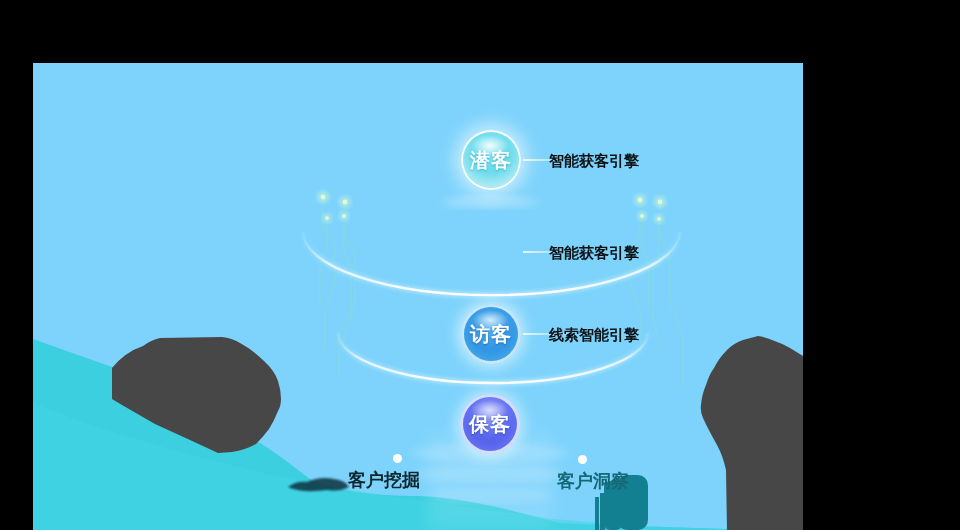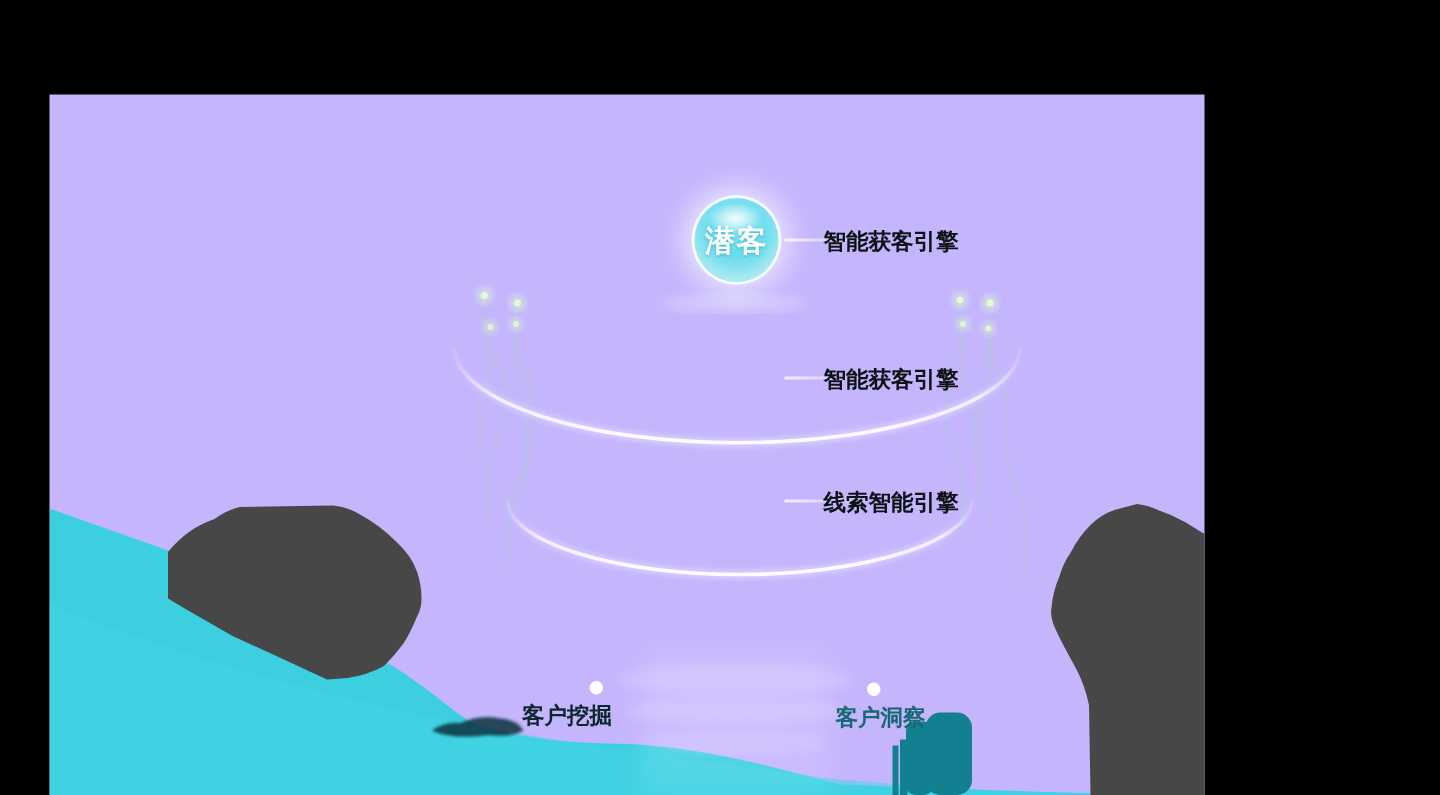--- a/index.html
+++ b/index.html
@@ -1,32 +1,32 @@
 <!DOCTYPE html>
 <html><head>
 <meta charset="utf-8">
 <style>
   html,body{margin:0;padding:0;}
   body{width:960px;height:530px;background:#000;font-family:"Liberation Sans",sans-serif;}
   #stage{position:relative;width:960px;height:530px;background:#000;overflow:hidden;}
-  #canvas{position:absolute;left:33px;top:63px;width:770px;height:467px;background:#c4b5fd;overflow:hidden;}
+  #canvas{position:absolute;left:33px;top:63px;width:770px;height:467px;background:#7dd3fc;overflow:hidden;}
   .bgsvg{position:absolute;left:0;top:0;}
   .badge{position:absolute;width:60px;height:60px;border-radius:50%;display:flex;align-items:center;justify-content:center;box-sizing:border-box;}
   .badge::before{content:"";position:absolute;left:15%;top:5%;width:68%;height:38%;border-radius:50%;background:radial-gradient(ellipse at center, rgba(255,255,255,.9) 0%, rgba(255,255,255,0) 70%);}
   .badge span{position:relative;font-size:20px;font-weight:bold;color:#fff;text-shadow:0 1px 2px rgba(0,40,120,.4);letter-spacing:1px;}
   .badge.cyan{background:radial-gradient(circle at 50% 30%, #8ce6f3 0%, #62daec 45%, #44cce3 100%);border:2px solid rgba(255,255,255,.95);box-shadow:0 0 18px 6px rgba(255,255,255,.6), inset 0 -8px 14px rgba(255,255,255,.6);}
   .badge.cyan span{text-shadow:0 1px 2px rgba(0,130,160,.45);}
   .badge.blue{background:radial-gradient(circle at 50% 35%, #57b5f0 0%, #2e93e4 55%, #0f7ad6 100%);border:3px solid rgba(225,246,255,.85);box-shadow:0 0 14px 4px rgba(255,255,255,.55), inset 0 -5px 10px rgba(130,220,255,.4);}
   .badge.blue::before{background:radial-gradient(ellipse at center, rgba(255,255,255,.75) 0%, rgba(255,255,255,0) 70%);}
   .badge.indigo{background:radial-gradient(circle at 50% 30%, #97a3f7 0%, #5f6cf0 45%, #3138de 100%);border:3px solid rgba(220,228,255,.95);box-shadow:0 0 14px 4px rgba(255,255,255,.5), inset 0 -5px 10px rgba(150,170,255,.45);}
   .badge.indigo::before{background:radial-gradient(ellipse at center, rgba(255,255,255,.65) 0%, rgba(255,255,255,0) 70%);}
   .connector{position:absolute;height:2px;width:54px;left:490px;background:linear-gradient(90deg, rgba(255,255,255,.8), rgba(255,255,255,.05));}
   .engine{position:absolute;left:516px;font-size:15px;font-weight:bold;color:#0d1216;letter-spacing:0;white-space:nowrap;}
   .dot{position:absolute;width:9px;height:9px;border-radius:50%;background:#fff;}
-  .foot-label{position:absolute;font-size:15px;font-weight:bold;white-space:nowrap;}
+  .foot-label{position:absolute;font-size:18px;font-weight:bold;white-space:nowrap;}
 </style>
 </head>
 <body>
 
 <div id="stage">
   <div id="canvas">
     <svg class="bgsvg" width="770" height="467" viewBox="0 0 770 467">
       <defs>
         <linearGradient id="arcFade" x1="0" y1="0" x2="1" y2="0">
           <stop offset="0" stop-color="#fff" stop-opacity="0.1"></stop>
@@ -109,20 +109,26 @@
         <rect x="571" y="418" width="18" height="49" rx="6"></rect>
         <rect x="584" y="412" width="31" height="55" rx="10"></rect>
       </g>
 
       <path d="M255,424 Q263,418 274,419 Q287,413 301,416 Q312,417 316,424 Q307,429 294,427 Q270,430 257,425 Z" fill="#0c333c" opacity="0.85" filter="url(#blur1)"></path>
     </svg>
 
     <div class="badge cyan" style="left:428px;top:67px;">
         <span>潜客</span>
       </div>
+    <div class="badge blue" style="left:428px;top:241px;">
+        <span>访客</span>
+      </div>
+    <div class="badge indigo" style="left:427px;top:331px;">
+        <span>保客</span>
+      </div>
 
     <div class="connector" style="top:96px;"></div>
     <div class="connector" style="top:188px;"></div>
     <div class="connector" style="top:270px;"></div>
 
     <div class="engine" style="top:89px;">智能获客引擎</div>
     <div class="engine" style="top:181px;">智能获客引擎</div>
     <div class="engine" style="top:263px;">线索智能引擎</div>
 
     <div class="dot" style="left:360px;top:391px;"></div>

